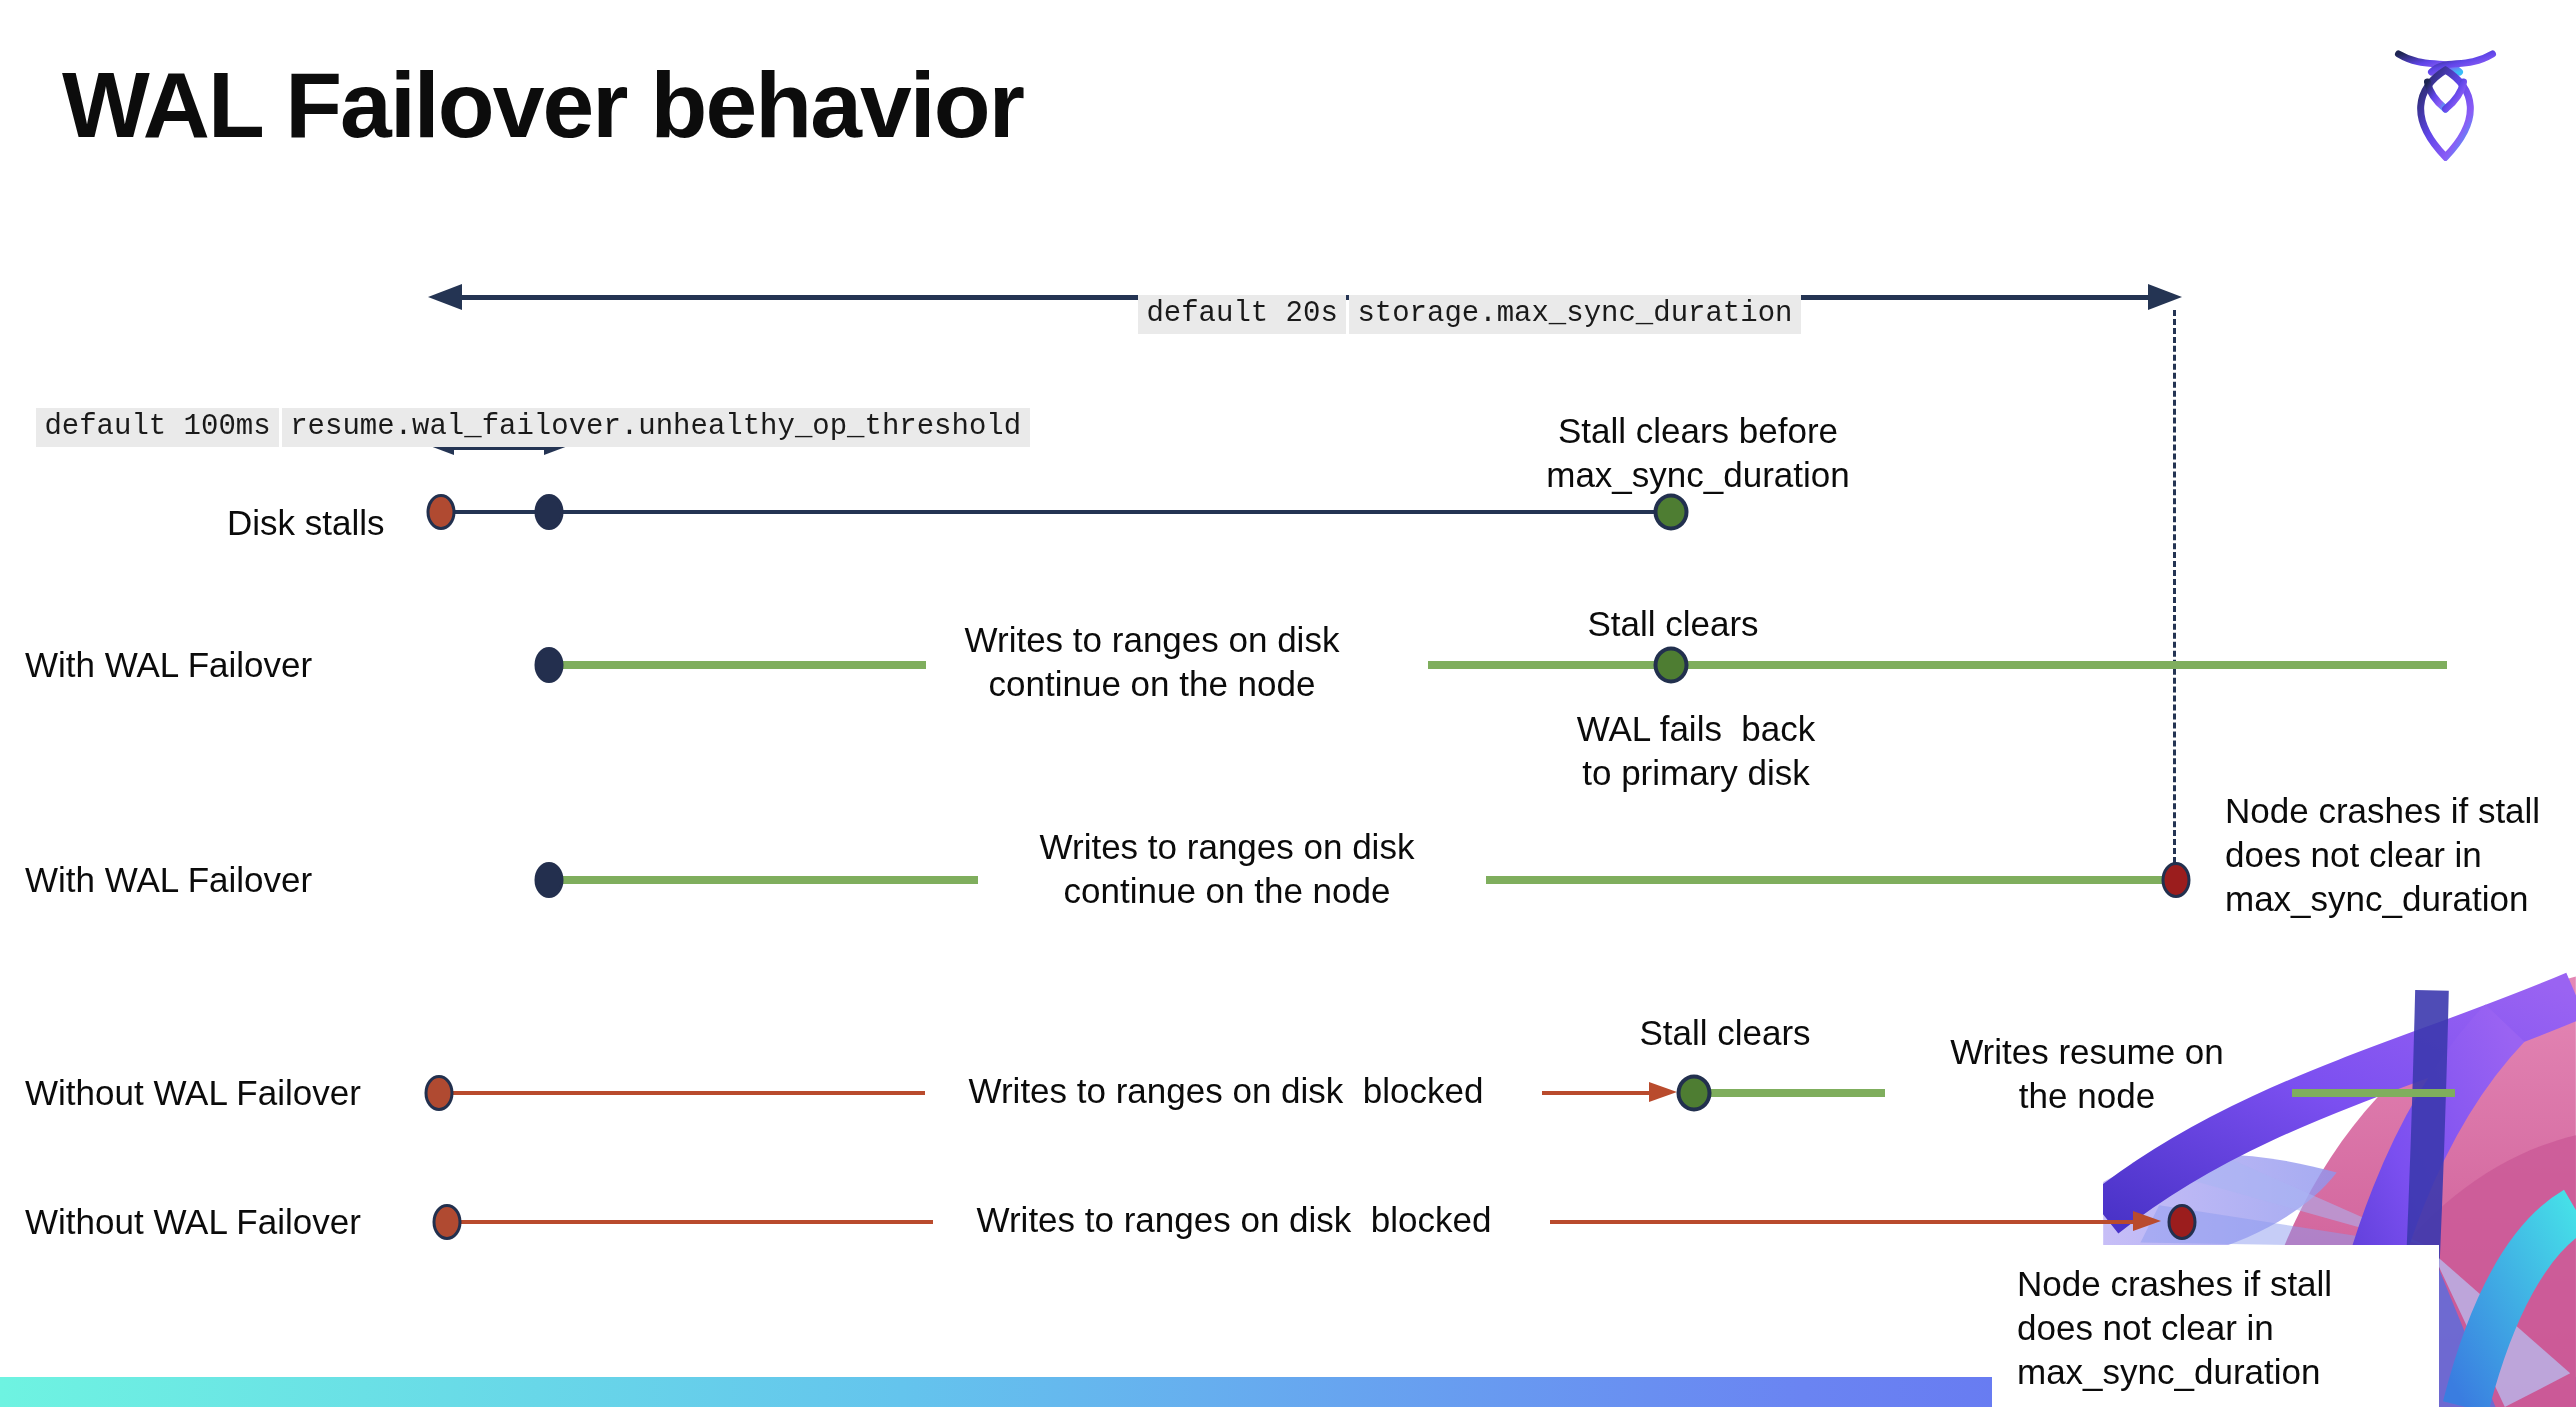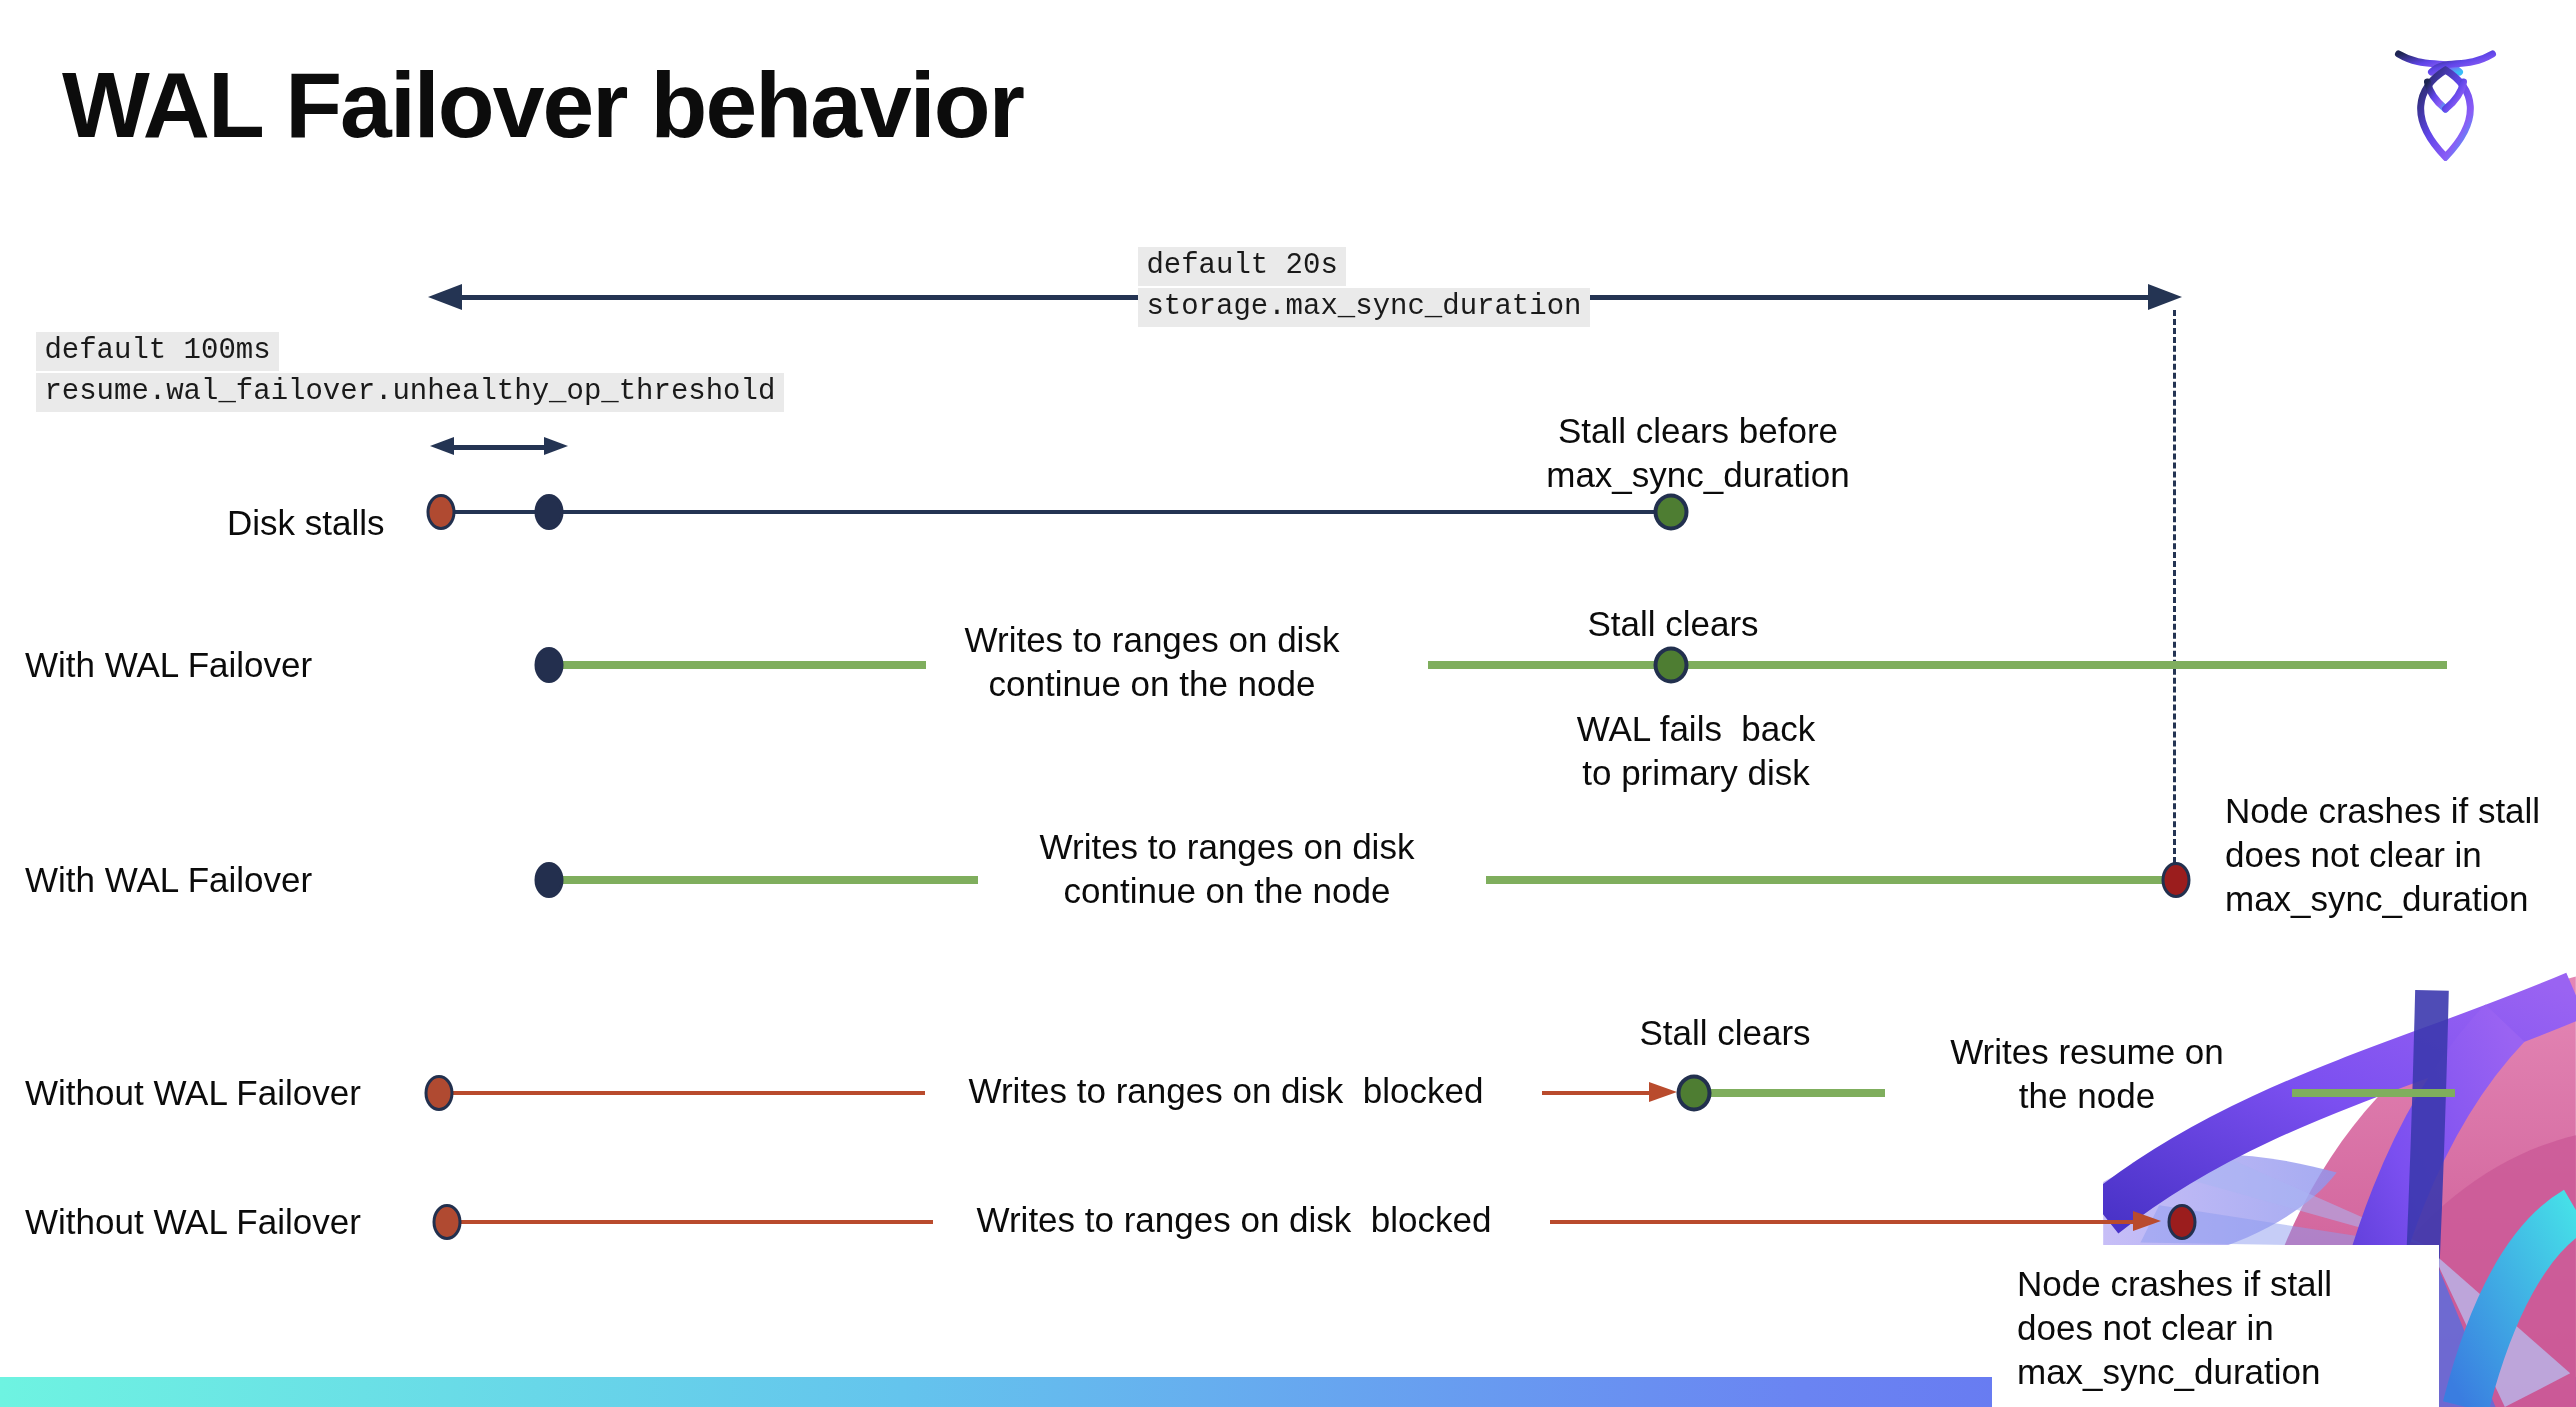--- a/index.html
+++ b/index.html
@@ -6,21 +6,21 @@
   #slide{position:relative;width:2576px;height:1408px;background:#ffffff;overflow:hidden;
          font-family:"Liberation Sans","DejaVu Sans",sans-serif;color:#0b0b0b;padding-left:31px;}
 
   .abs{position:absolute;}
 
   
   #title{position:absolute;left:62px;top:52px;font-size:93px;font-weight:700;
          letter-spacing:-1.9px;color:#0c0c0c;white-space:nowrap;}
 
   
-  .code{position:absolute;display:flex;flex-direction:column;align-items:flex-start;gap:2.8px;z-index:6;}
+  .code{position:absolute;display:flex;flex-direction:row;align-items:flex-start;gap:2.8px;z-index:6;margin-top:48px;}
   .code span{font-family:"Liberation Mono","DejaVu Sans Mono",monospace;font-size:29px;
              color:#1a1a1a;background:#eaeaea;padding:1.9px 8.4px 3.7px 8.4px;white-space:pre;}
 
   
   .ann{position:absolute;font-size:35px;line-height:1.26;color:#0b0b0b;
        white-space:pre-wrap;text-align:center;transform:translateX(-50%);z-index:4;}
   .ann.left{text-align:left;transform:none;}
   .rowlab{position:absolute;font-size:35px;line-height:45px;color:#0b0b0b;white-space:nowrap;z-index:4;}
 
   
@@ -126,21 +126,21 @@
 
   <div class="line navy-l" style="left:460px;top:295px;width:1690px;height:4.7px;"></div>
   <div class="tri" style="left:428px;top:284px;border-top:13px solid transparent;border-bottom:13px solid transparent;border-right:34px solid #243453;"></div>
   <div class="tri" style="left:2148px;top:284px;border-top:13px solid transparent;border-bottom:13px solid transparent;border-left:34px solid #243453;"></div>
 
   <div class="code" style="left:1138px;top:247px;">
     <span>default 20s</span>
     <span>storage.max_sync_duration</span>
   </div>
 
-  <div class="code" style="left:36px;top:332px;justify-content:space-between;">
+  <div class="code" style="left:36px;top:360px;justify-content:space-between;">
     <span>default 100ms</span>
     <span>resume.wal_failover.unhealthy_op_threshold</span>
   </div>
   <div class="line navy-l" style="left:452px;top:445px;width:93px;height:4.7px;"></div>
   <div class="tri" style="left:430px;top:437px;border-top:9.3px solid transparent;border-bottom:9.3px solid transparent;border-right:24px solid #243453;"></div>
   <div class="tri" style="left:544px;top:437px;border-top:9.3px solid transparent;border-bottom:9.3px solid transparent;border-left:24px solid #243453;"></div>
 
   <div id="dashline"></div>
 
   <div class="rowlab" style="left:227px;top:500px;">Disk stalls</div>

